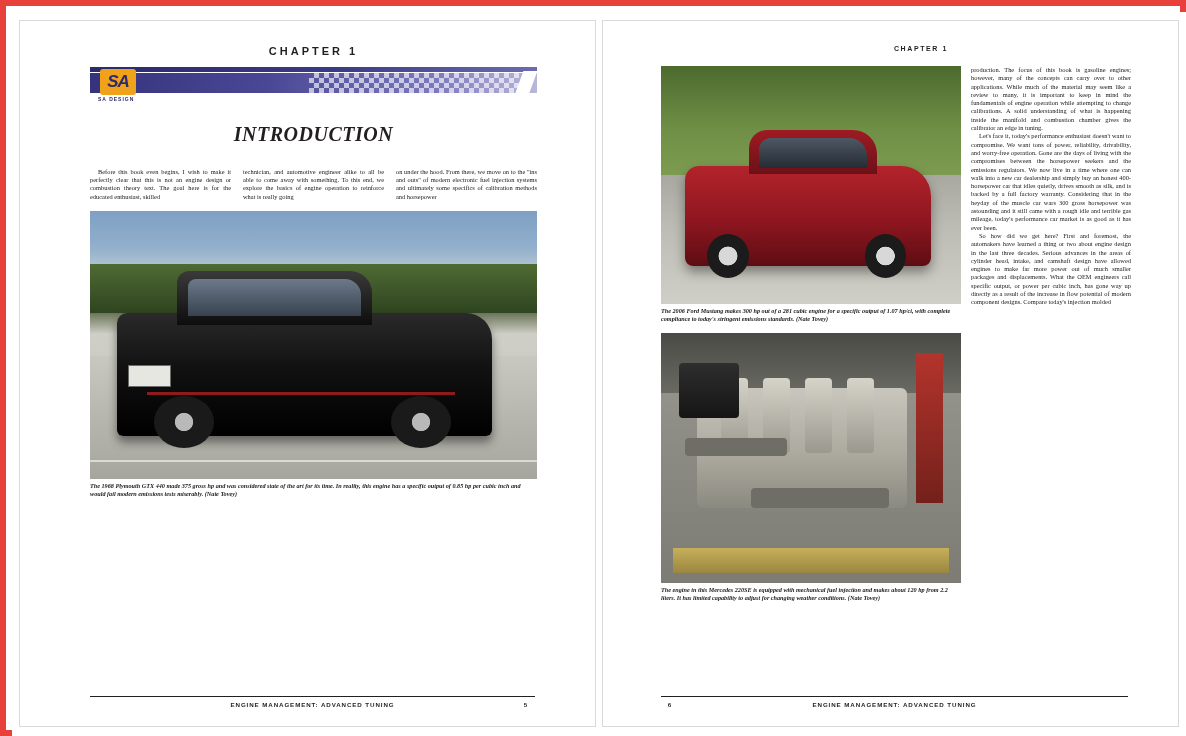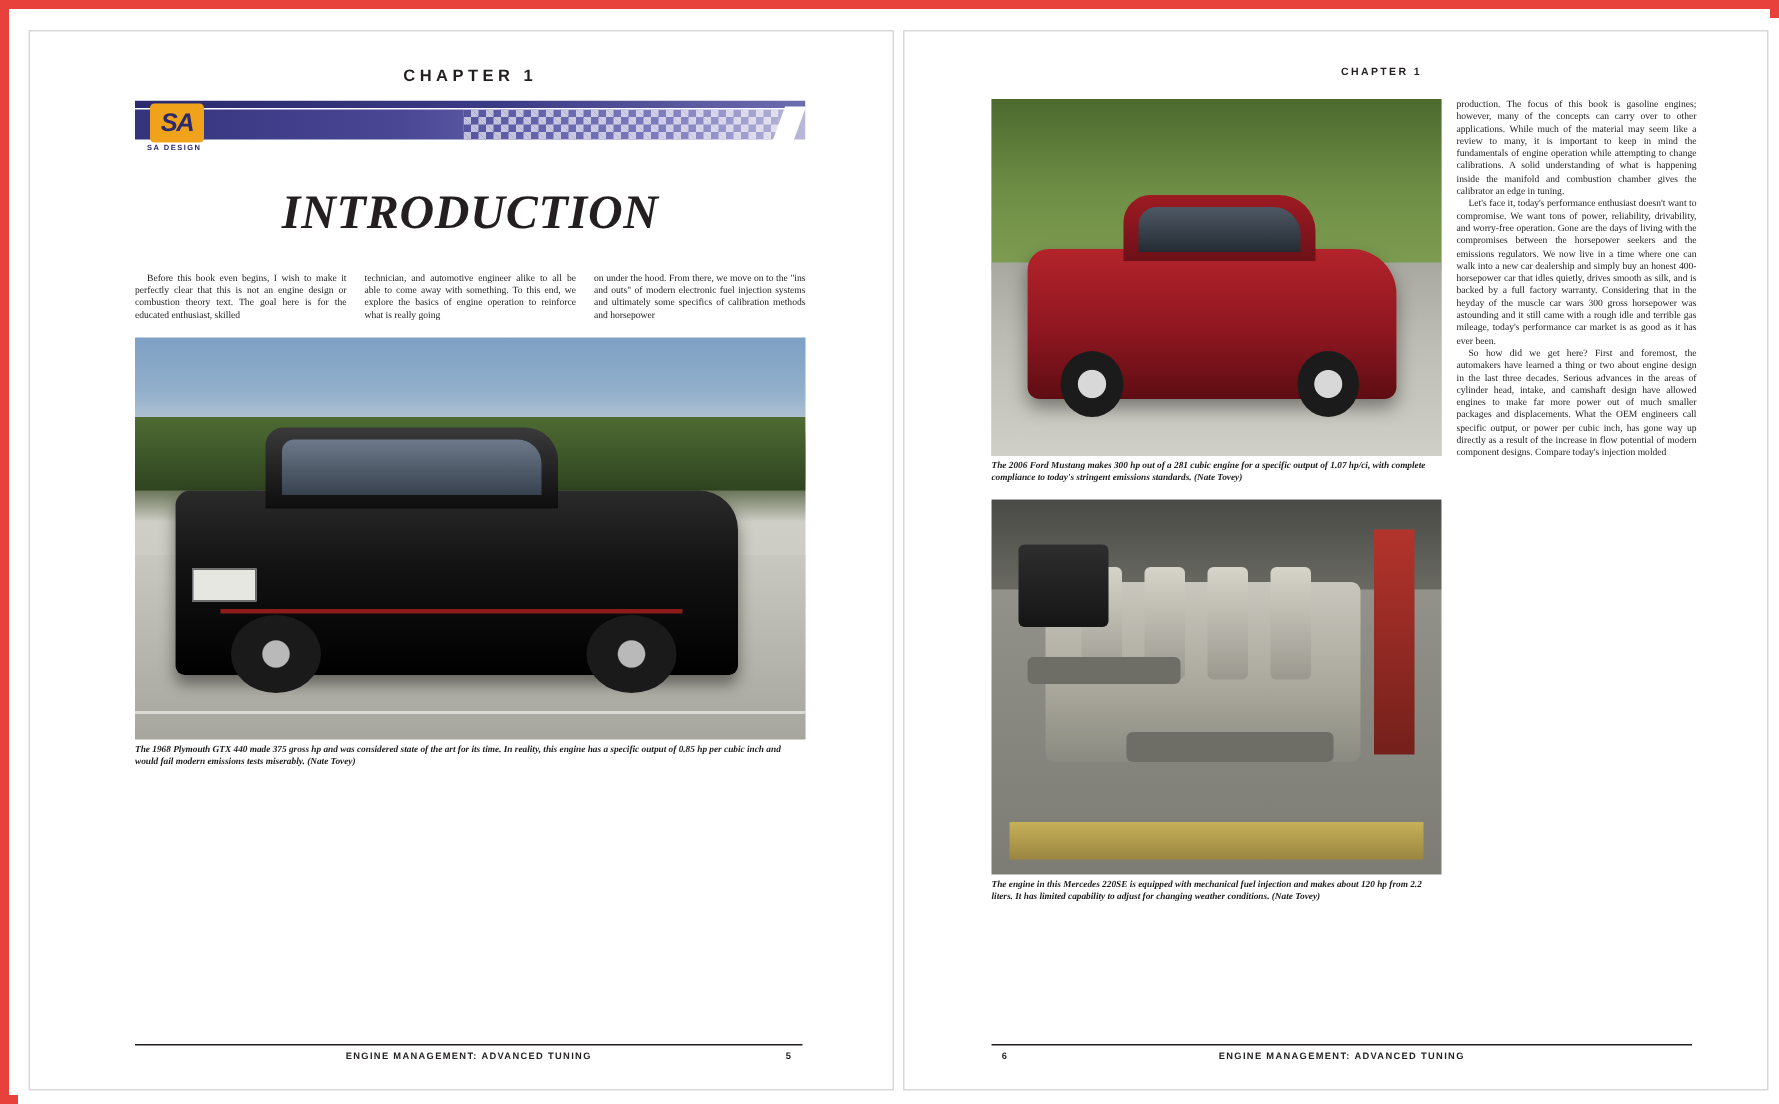--- a/index.html
+++ b/index.html
@@ -136,21 +136,21 @@
     color: #2b2a6e;
     font-weight: bold;
   }
 
   .intro-title {
     margin-top: 16px;
     text-align: center;
     font-family: "Liberation Serif", serif;
     font-weight: bold;
     font-style: italic;
-    font-size: 32px;
+    font-size: 20px;
     letter-spacing: 0.5px;
     color: #231f20;
     font-variant: small-caps;
   }
 
   
   .cols3 {
     margin-top: 22px;
     display: flex;
     gap: 12px;

